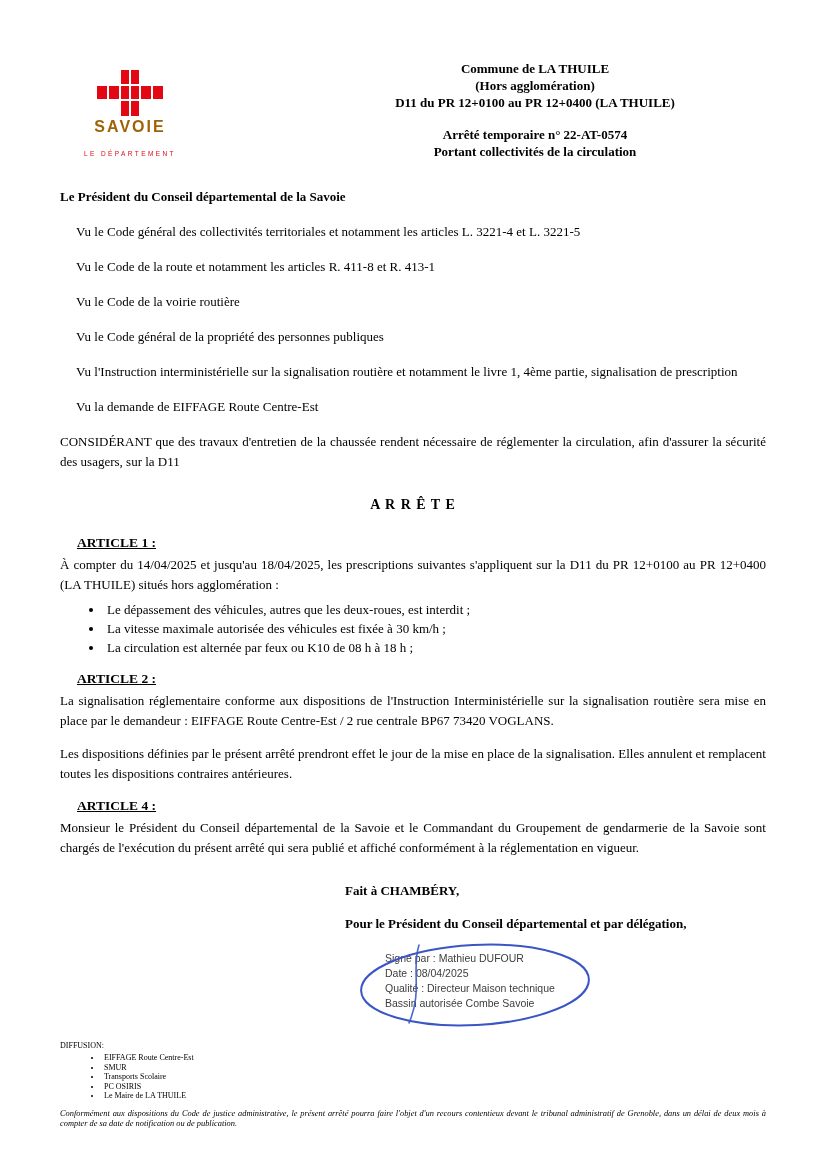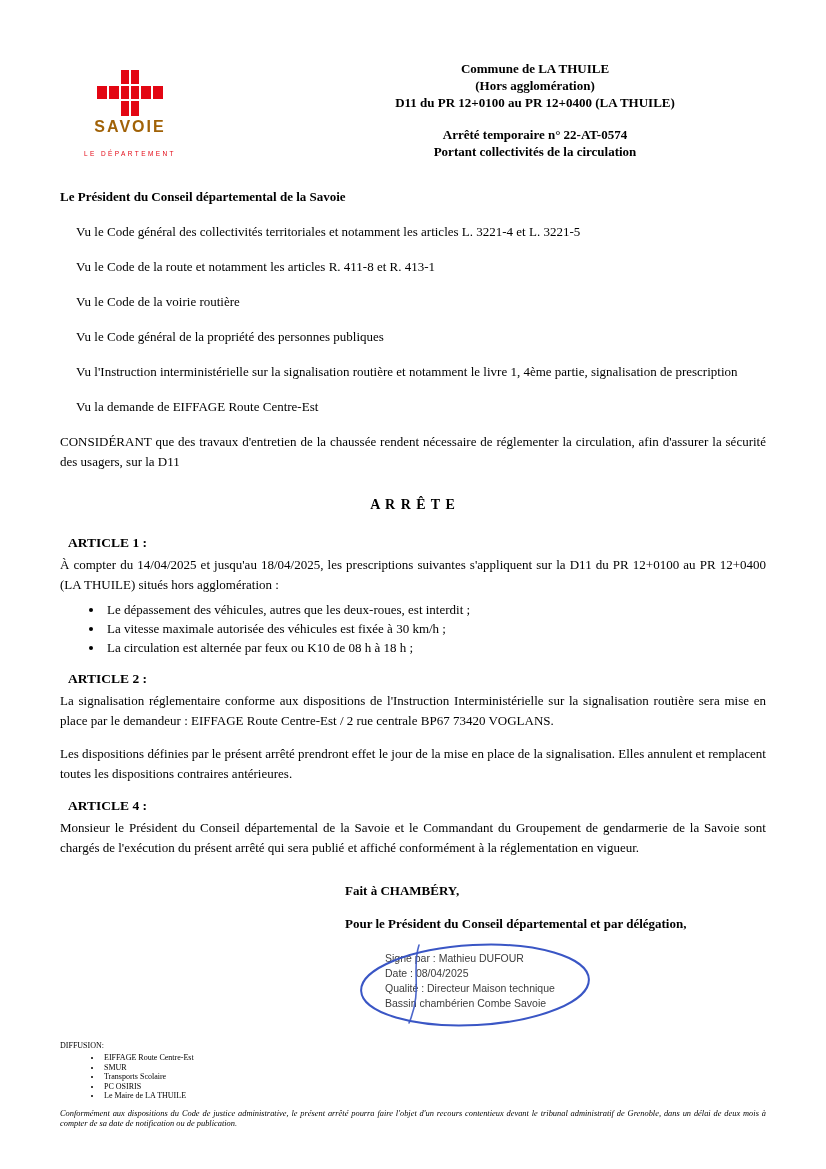--- a/index.html
+++ b/index.html
@@ -19,21 +19,21 @@
     font-weight:bold;font-size:13px;line-height:17px;}
   .doc-header .gap{margin-top:15px;}
   
   .content{position:absolute;left:60px;top:188px;width:706px;font-size:13px;}
   .issuer{font-weight:bold;margin:0 0 15px;line-height:18px;}
   .vu p{margin:16px;line-height:19px;}
   .considerant{margin:13px 0 0;line-height:20px;text-align:justify;}
   .arrete-title{text-align:center;font-weight:bold;font-size:14px;letter-spacing:1px;
     margin:24px 0 20px;line-height:18px;}
   .article{margin-top:13px;}
-  .article h3{margin:0 8px 3px;font-size:13.5px;line-height:18px;font-weight:bold;}
+  .article h3{margin:0 17px 3px;font-size:13.5px;line-height:18px;font-weight:bold;text-decoration:underline;}
   .article p{margin:0;line-height:20px;text-align:justify;}
   .article ul{margin:5px 0 0;padding-left:44px;}
   .article li{line-height:19px;padding-left:3px;font-family:Liberation Serif, serif;}
   .fait{font-weight:bold;margin:24px 0 0 285px;line-height:18px;}
   .delegation{font-weight:bold;margin:15px 0 0 285px;line-height:18px;}
   
   .signature-wrap{position:relative;margin:18px 0 0 325px;width:250px;
     font-family:"Liberation Sans",sans-serif;font-size:10.5px;line-height:15px;color:#3d3d3d;}
   .signature-wrap p{margin:0;}
   .stamp-svg{position:absolute;left:-28px;top:-12px;pointer-events:none;}
@@ -125,21 +125,21 @@
     <div class="signature-wrap">
       <svg class="stamp-svg" width="250" height="100" viewBox="0 0 250 100" aria-hidden="true">
         <g stroke="#3a56c5" fill="none" stroke-linecap="round">
           <ellipse cx="118" cy="46" rx="114" ry="40" stroke-width="2" transform="rotate(-3 118 46)"></ellipse>
           <path d="M62,6 C54,30 66,52 52,84" stroke-width="1.6" opacity="0.9"></path>
         </g>
       </svg>
       <p>Signé par : Mathieu DUFOUR</p>
       <p>Date : 08/04/2025</p>
       <p>Qualité : Directeur Maison technique</p>
-      <p>Bassin chambérien Combe Savoie</p>
+      <p>Bassin autorisée Combe Savoie</p>
     </div>
 
     <div class="diffusion">
       <div class="diffusion-label">DIFFUSION:</div>
       <ul>
         <li>EIFFAGE Route Centre-Est</li>
         <li>SMUR</li>
         <li>Transports Scolaire</li>
         <li>PC OSIRIS</li>
         <li>Le Maire de LA THUILE</li>

